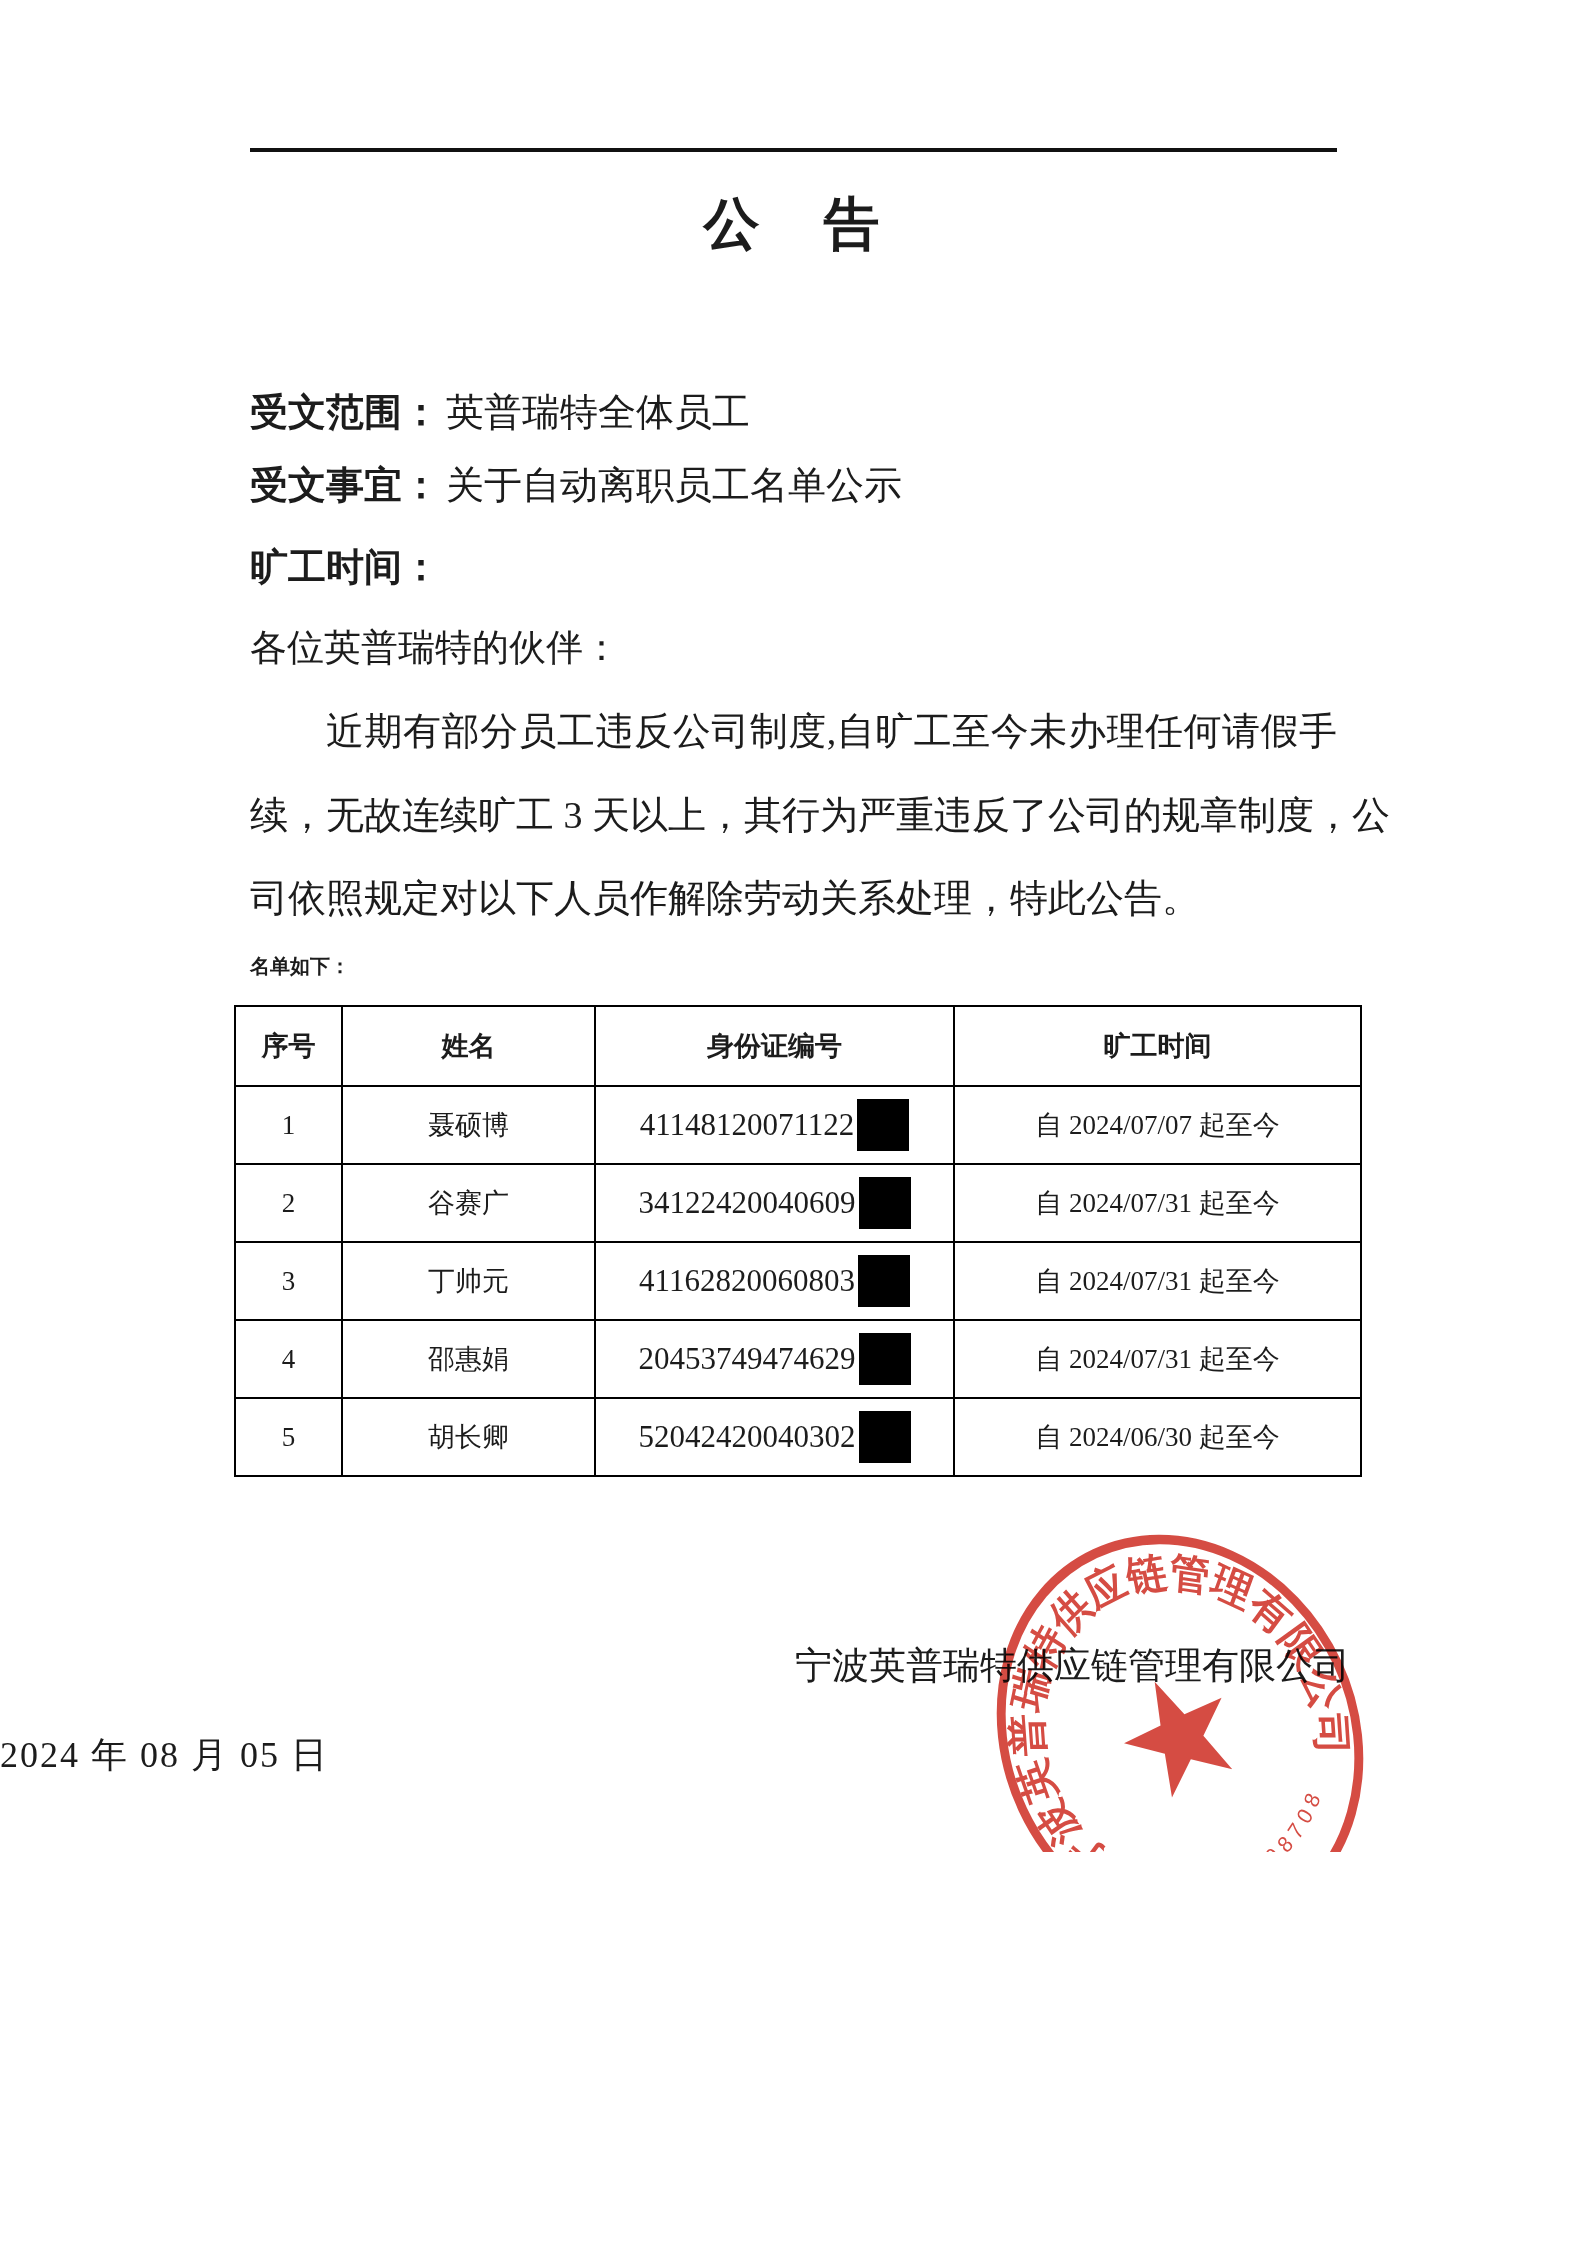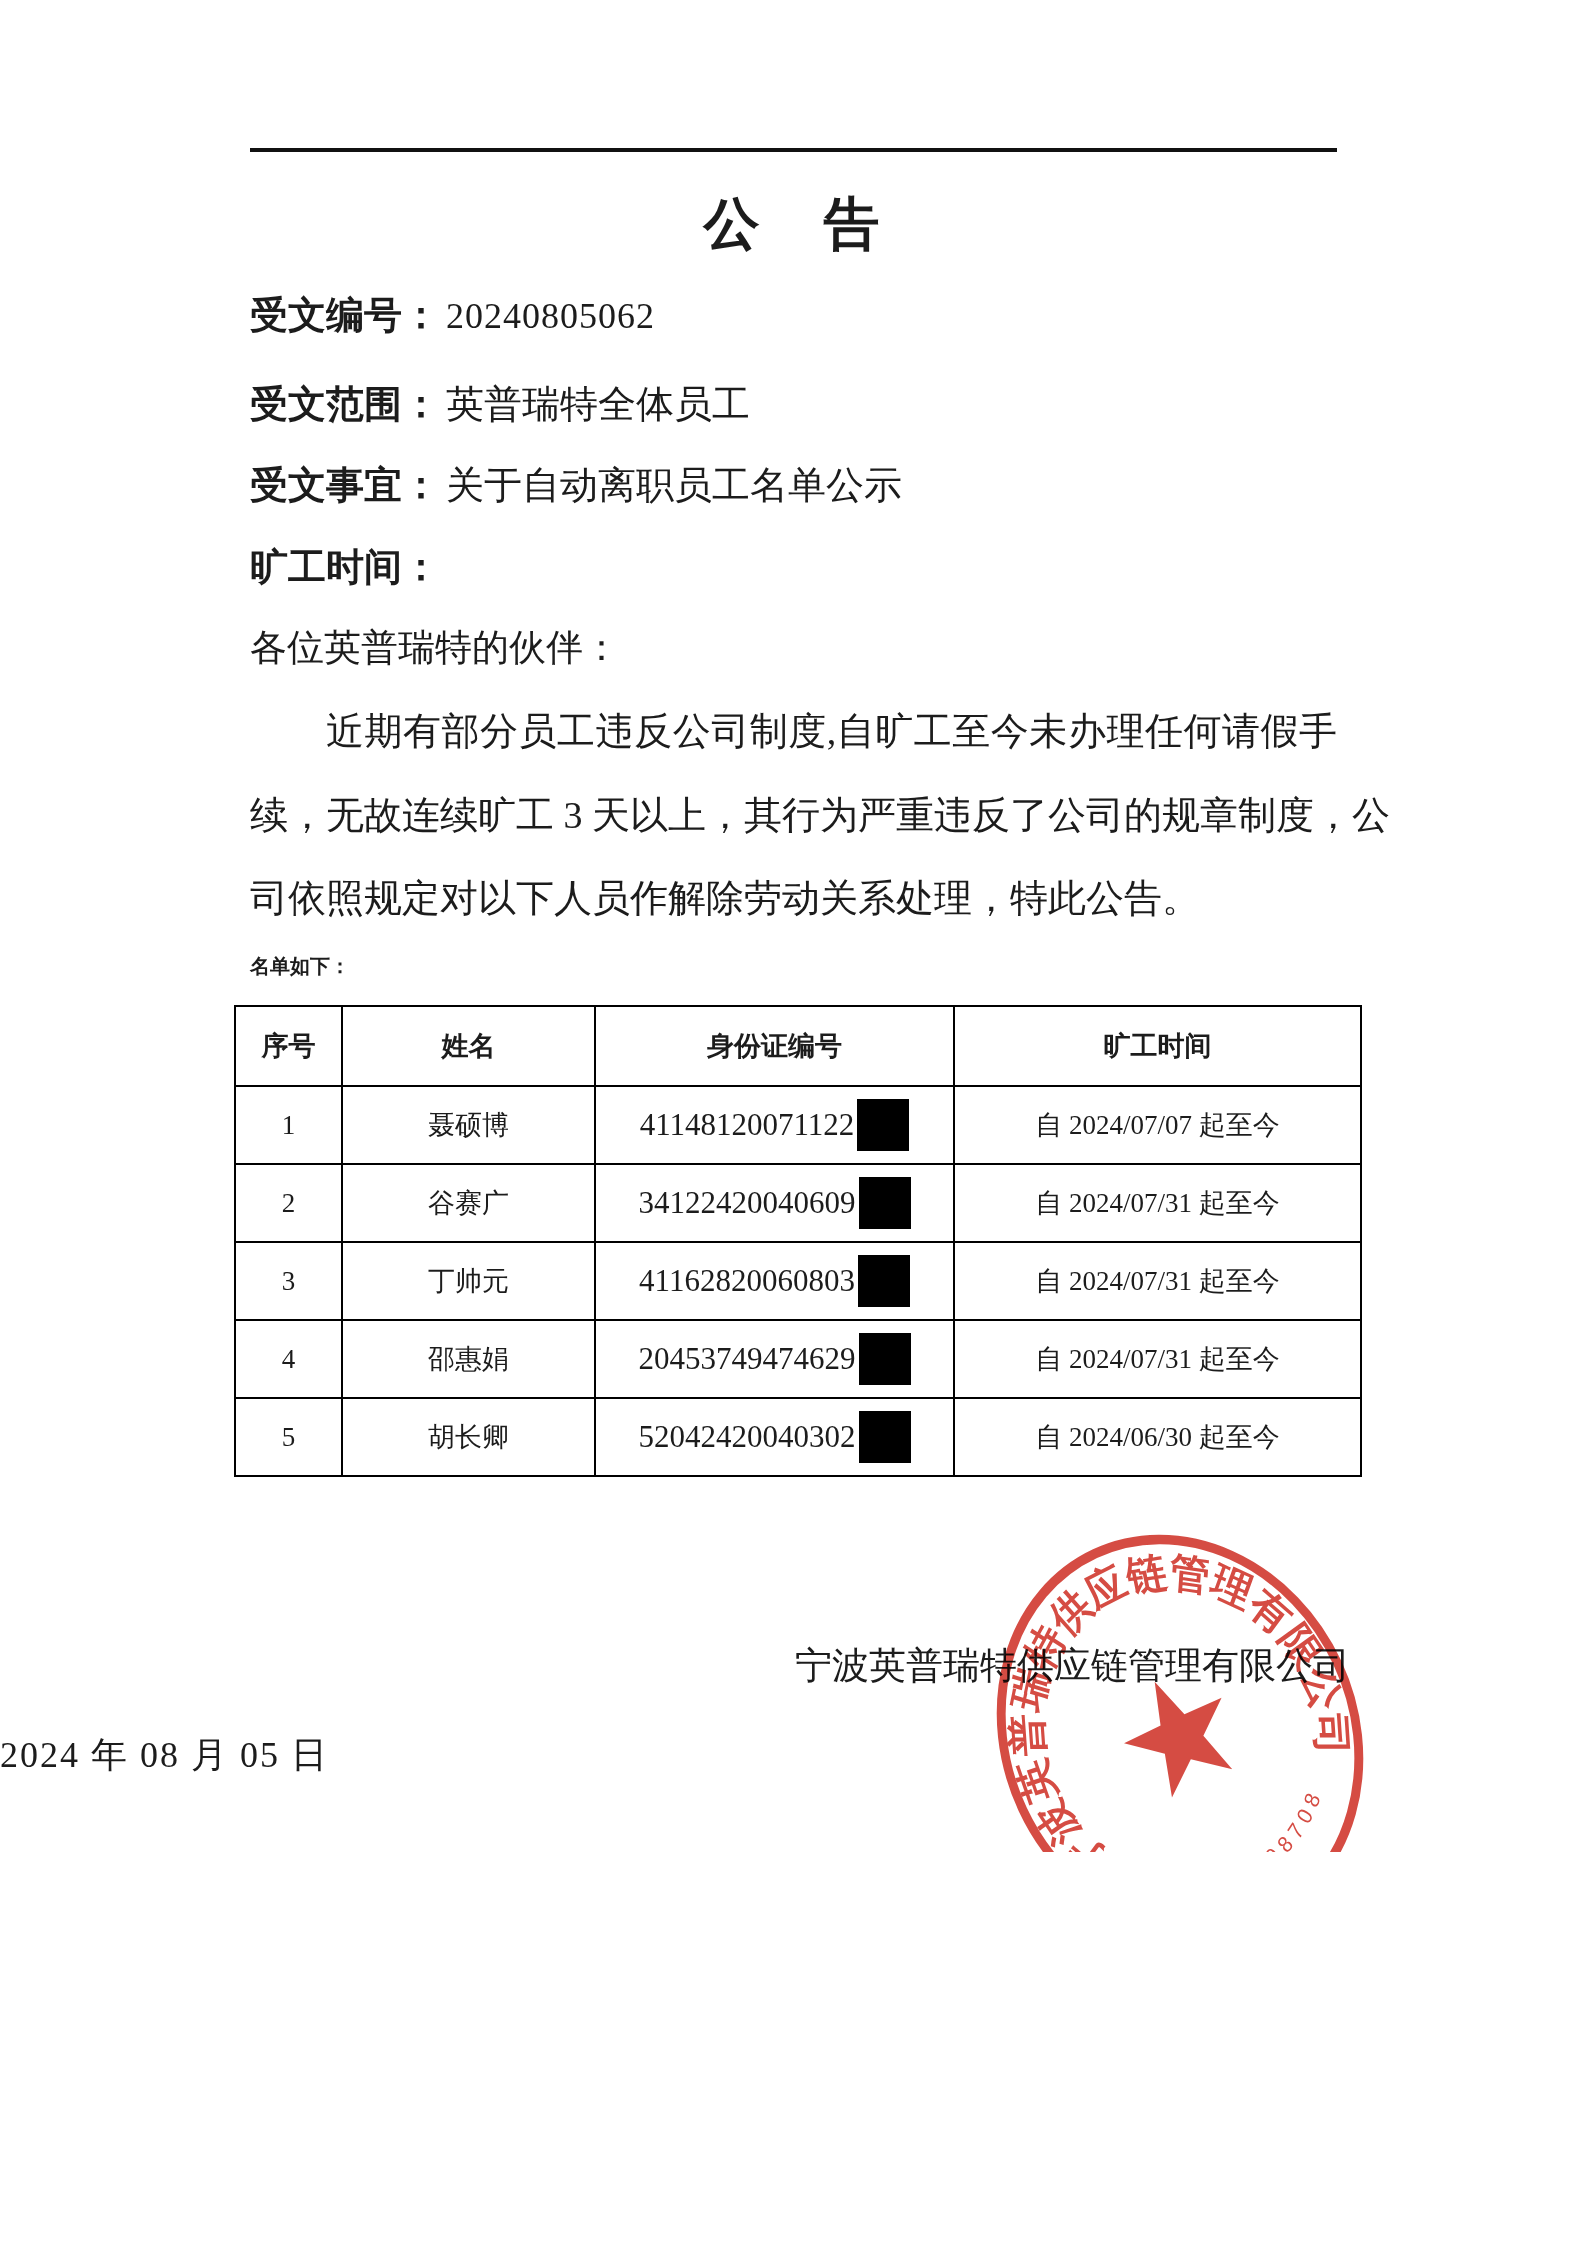--- a/index.html
+++ b/index.html
@@ -15,21 +15,21 @@
     position:absolute;left:250px;top:148px;width:1087px;height:4px;
     background:#111111;
   }
   .title{
     position:absolute;left:0;top:194px;width:100%;
     text-align:center;font-size:56px;font-weight:bold;line-height:1.1;
     letter-spacing:4px;margin:0;
   }
   .field{position:absolute;left:250px;white-space:nowrap;font-size:38px;line-height:1.2;}
   .f0{top:293px;}
-  .f1{top:382px;}
+  .f1{top:390px;}
   .f2{top:463px;}
   .f3{top:545px;}
   .flabel{font-weight:bold;}
   .fvalue{margin-left:6px;}
   .fvalue.num{font-size:36px;letter-spacing:1px;}
   .salutation{position:absolute;left:250px;top:623px;font-size:37px;white-space:nowrap;}
   .para{
     position:absolute;left:250px;width:1087px;font-size:38px;line-height:1.2;
     text-align:justify;text-align-last:justify;white-space:nowrap;
   }
@@ -79,23 +79,20 @@
 </style>
 </head>
 <body>
 
 <div class="page">
 
   <div class="toprule"></div>
 
   <h1 class="title">公　告</h1>
 
-  <div class="field f0">
-    <span class="flabel">受文编号：</span><span class="fvalue num">20240805062</span>
-  </div>
   <div class="field f1">
     <span class="flabel">受文范围：</span><span class="fvalue">英普瑞特全体员工</span>
   </div>
   <div class="field f2">
     <span class="flabel">受文事宜：</span><span class="fvalue">关于自动离职员工名单公示</span>
   </div>
   <div class="field f3">
     <span class="flabel">旷工时间：</span><span class="fvalue"></span>
   </div>
 

